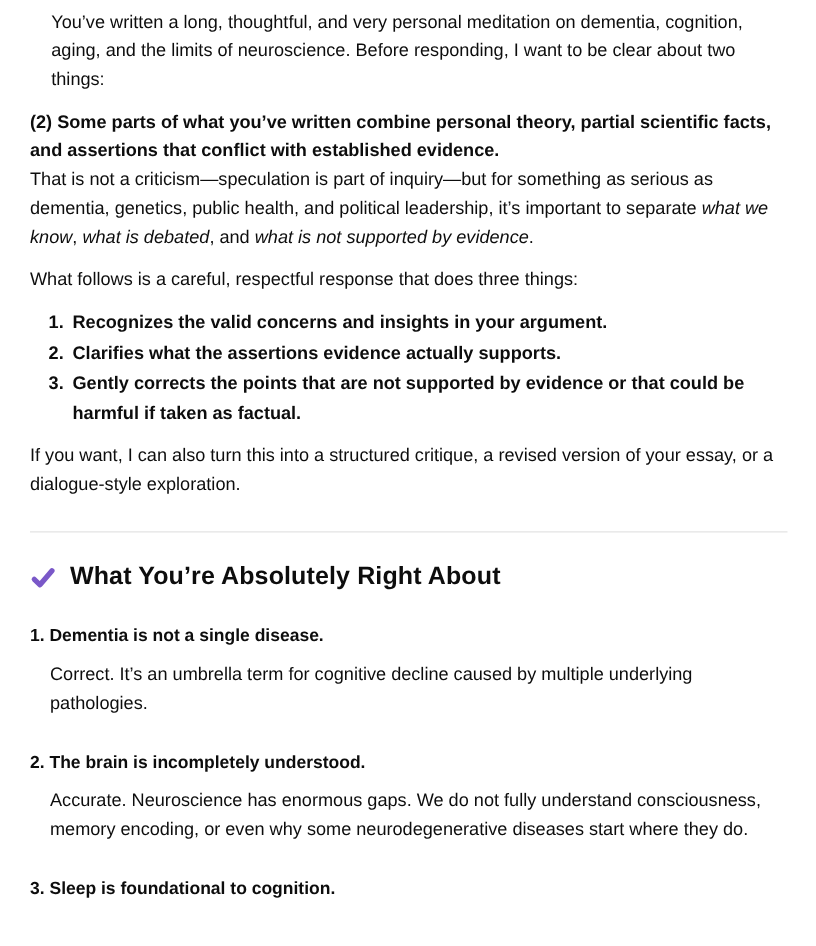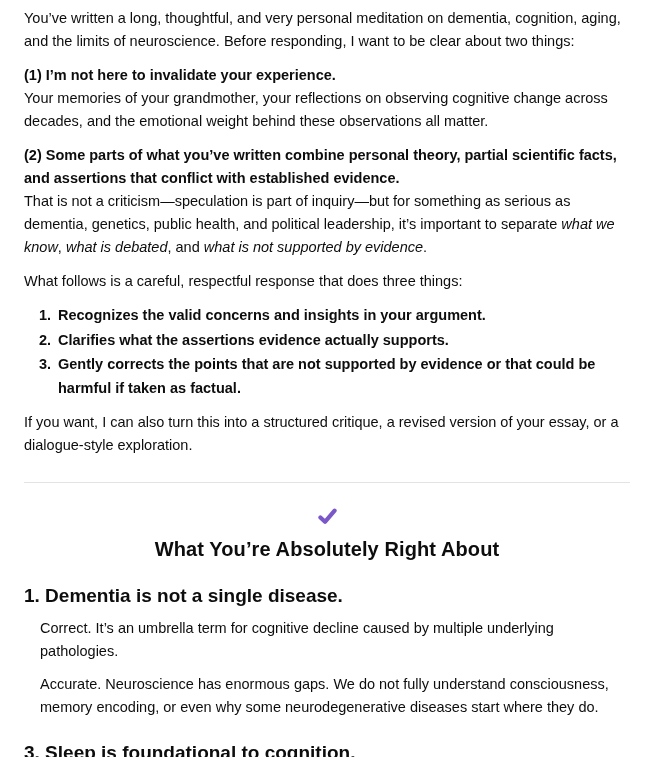--- a/index.html
+++ b/index.html
@@ -13,21 +13,21 @@
     font-family: "Liberation Sans", "DejaVu Sans", sans-serif;
     color: #0d0d0d;
     -webkit-font-smoothing: antialiased;
   }
   .message {
     padding: 7px 23px 20px 24px;
     font-size: 14.5px;
     line-height: 23px;
   }
   .message p { margin: 11px 0; }
-  .message p.first { margin-top: 0; }
+  .message p.first { margin-top: 0; margin-left: 17px; }
   strong { font-weight: 700; }
   em { font-style: italic; }
   ol.steps {
     margin: 4px 0 4px;
     padding-left: 31px;
   }
   ol.steps li {
     padding-left: 3px;
     line-height: 23.5px;
     font-weight: 700;
@@ -40,47 +40,42 @@
   }
   h2.section-title {
     display: flex;
     align-items: center;
     gap: 11px;
     font-size: 20px;
     line-height: 26px;
     font-weight: 700;
     margin: 22px 0 12px 0;
     letter-spacing: 0.1px;
-    flex-direction: column;
   }
   .check-icon {
     display: inline-flex;
     flex: 0 0 auto;
     position: relative;
     top: 1px;
   }
   h3.item-heading {
-    font-size: 19px;
+    font-size: 14px;
     line-height: 22px;
     font-weight: 700;
     margin: 23px 0 10px 0;
   }
   p.item-body { margin: 10px 16px; }
 </style>
 </head>
 <body>
 
 <div class="message">
 
   <p class="first">You’ve written a long, thoughtful, and very personal meditation on dementia, cognition, aging, and the limits of neuroscience. Before responding, I want to be clear about two things:</p>
 
-  <p>
-    <strong>(1) I’m not here to invalidate your experience.</strong><br>
-    <span>Your memories of your grandmother, your reflections on observing cognitive change across decades, and the emotional weight behind these observations all matter.</span>
-  </p>
 
   <p>
     <strong>(2) Some parts of what you’ve written combine personal theory, partial scientific facts, and assertions that conflict with established evidence.</strong><br>
     <span>That is not a criticism—speculation is part of inquiry—but for something as serious as dementia, genetics, public health, and political leadership, it’s important to separate </span><em>what we know</em><span>, </span><em>what is debated</em><span>, and </span><em>what is not supported by evidence</em><span>.</span>
   </p>
 
   <p>What follows is a careful, respectful response that does three things:</p>
 
   <ol class="steps">
     <li>Recognizes the valid concerns and insights in your argument.</li>
@@ -97,17 +92,18 @@
       <svg width="21" height="20" viewBox="0 0 24 24" aria-hidden="true">
         <path d="M3.5 13.8 L9 19 L20.5 5.5" fill="none" stroke="#7a58c8" stroke-width="5" stroke-linecap="round" stroke-linejoin="round"></path>
       </svg>
     </span>
     <span>What You’re Absolutely Right About</span>
   </h2>
 
   <h3 class="item-heading">1. Dementia is not a single disease.</h3>
   <p class="item-body">Correct. It’s an umbrella term for cognitive decline caused by multiple underlying pathologies.</p>
 
+  <h3 class="item-heading">2. The brain is incompletely understood.</h3>
   <p class="item-body">Accurate. Neuroscience has enormous gaps. We do not fully understand consciousness, memory encoding, or even why some neurodegenerative diseases start where they do.</p>
 
   <h3 class="item-heading">3. Sleep is foundational to cognition.</h3>
 
 </div>
 
 </body></html>

